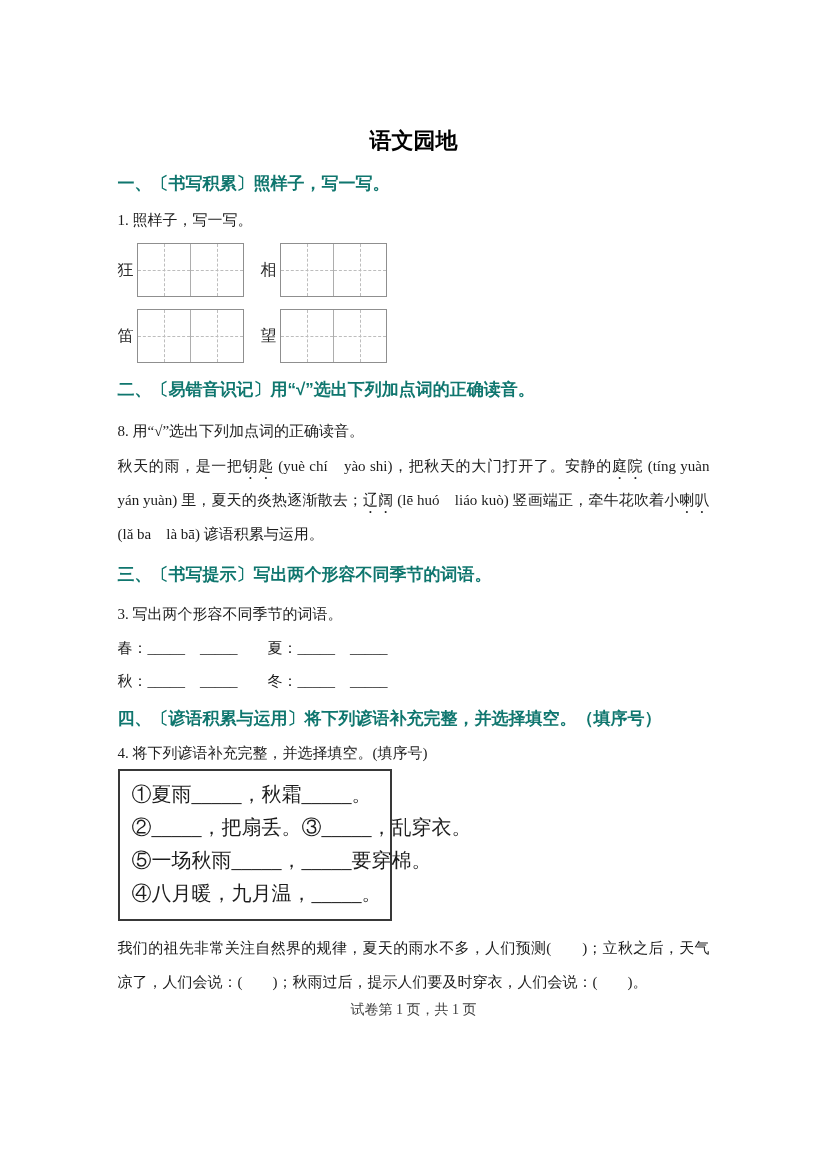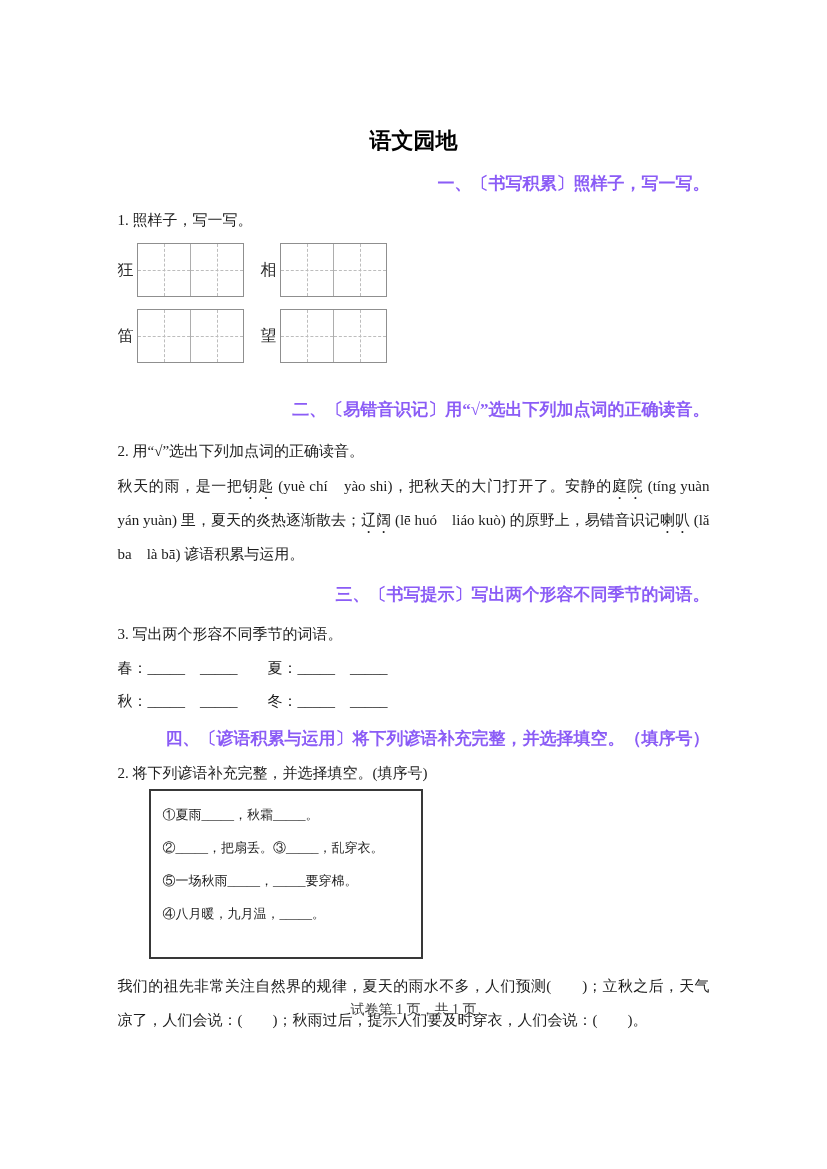--- a/index.html
+++ b/index.html
@@ -10,26 +10,26 @@
   }
   .page { position: relative; width: 827px; height: 1061px; }
   .content { width: 592px; margin: 0 auto; padding-top: 126px; }
 
   .title {
     font-family: "Liberation Sans", "DejaVu Sans", sans-serif;
     font-size: 22px; font-weight: 700; text-align: center;
     margin: 0; color: #000;
   }
   .sec-h {
-    font-family: Liberation Serif, serif;
-    font-size: 17px; font-weight: 700; color: #8b5cf6;
-    margin: 0; line-height: 1.3; text-align: right;
+    font-family: Liberation Sans, sans-serif;
+    font-size: 17px; font-weight: 700; color: #0f766e;
+    margin: 0; line-height: 1.3;
   }
   .sec-h.s1 { margin-top: 17px; }
-  .sec-h.s2 { margin-top: 36px; }
+  .sec-h.s2 { margin-top: 16px; }
   .sec-h.s3 { margin-top: 13px; }
   .sec-h.s4 { margin-top: 17px; }
 
   .item { font-size: 15px; margin: 0; line-height: 1.35; }
   .item.i1 { margin-top: 15px; }
   .item.i2 { margin-top: 20px; }
   .item.i3 { margin-top: 18px; }
   .item.i4 { margin-top: 13px; }
 
   
@@ -70,22 +70,22 @@
     text-emphasis: filled dot;
     text-emphasis-position: under right;
   }
 
   .season-line { font-size: 15px; margin: 0; }
   .season-line.l1 { margin-top: 15px; }
   .season-line.l2 { margin-top: 14px; }
 
   .proverb-box {
     margin-top: 6px; width: 246px;
-    border: 2px solid #383838; padding: 7px 12px 27px;
-    font-size: 13px; line-height: 33px; white-space: nowrap; margin-left: 31px;
+    border: 2px solid #383838; padding: 7px 12px 9px;
+    font-size: 20px; line-height: 33px; white-space: nowrap;
   }
   .proverb-line { display: block; }
 
   .closing { margin: 10px 0 0; font-size: 15px; line-height: 34px; text-align: justify; }
 
   .footer {
     position: absolute; left: 0; right: 0; bottom: 42px;
     text-align: center; font-size: 14px; color: #3d3d3d;
   }
 </style>
@@ -130,30 +130,30 @@
           <div class="tzg">
             <div class="cell"></div>
             <div class="cell"></div>
           </div>
         </div>
       </div>
     </div>
 
 
     <h2 class="sec-h s2">二、〔易错音识记〕用“√”选出下列加点词的正确读音。</h2>
-    <p class="item i2">2. 用“√”选出下列加点词的正确读音。</p>
-    <p class="passage"><span>秋天的雨，是一把</span><span class="em-dots">钥匙</span><span> (yuè chí　yào shi)，把秋天的大门打开了。安静的</span><span class="em-dots">庭院</span><span> (tíng yuàn　yán yuàn) 里，夏天的炎热逐渐散去；</span><span class="em-dots">辽阔</span><span> (lē huó　liáo kuò) 的原野上，易错音识记</span><span class="em-dots">喇叭</span><span> (lǎ ba　là bā) 谚语积累与运用。</span></p>
+    <p class="item i2">8. 用“√”选出下列加点词的正确读音。</p>
+    <p class="passage"><span>秋天的雨，是一把</span><span class="em-dots">钥匙</span><span> (yuè chí　yào shi)，把秋天的大门打开了。安静的</span><span class="em-dots">庭院</span><span> (tíng yuàn　yán yuàn) 里，夏天的炎热逐渐散去；</span><span class="em-dots">辽阔</span><span> (lē huó　liáo kuò) 竖画端正，牵牛花吹着小</span><span class="em-dots">喇叭</span><span> (lǎ ba　là bā) 谚语积累与运用。</span></p>
 
     <h2 class="sec-h s3">三、〔书写提示〕写出两个形容不同季节的词语。</h2>
     <p class="item i3">3. 写出两个形容不同季节的词语。</p>
     <p class="season-line l1">春：_____　_____　　夏：_____　_____</p>
     <p class="season-line l2">秋：_____　_____　　冬：_____　_____</p>
 
     <h2 class="sec-h s4">四、〔谚语积累与运用〕将下列谚语补充完整，并选择填空。（填序号）</h2>
-    <p class="item i4">2. 将下列谚语补充完整，并选择填空。(填序号)</p>
+    <p class="item i4">4. 将下列谚语补充完整，并选择填空。(填序号)</p>
 
     <div class="proverb-box">
       <span class="proverb-line">①夏雨_____，秋霜_____。</span>
       <span class="proverb-line">②_____，把扇丢。③_____，乱穿衣。</span>
       <span class="proverb-line">⑤一场秋雨_____，_____要穿棉。</span>
       <span class="proverb-line">④八月暖，九月温，_____。</span>
     </div>
 
     <p class="closing">我们的祖先非常关注自然界的规律，夏天的雨水不多，人们预测(　　)；立秋之后，天气凉了，人们会说：(　　)；秋雨过后，提示人们要及时穿衣，人们会说：(　　)。</p>
 

